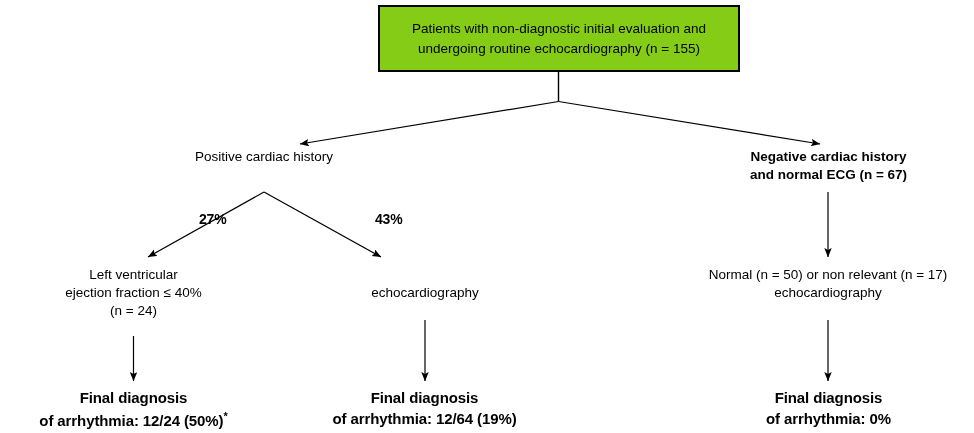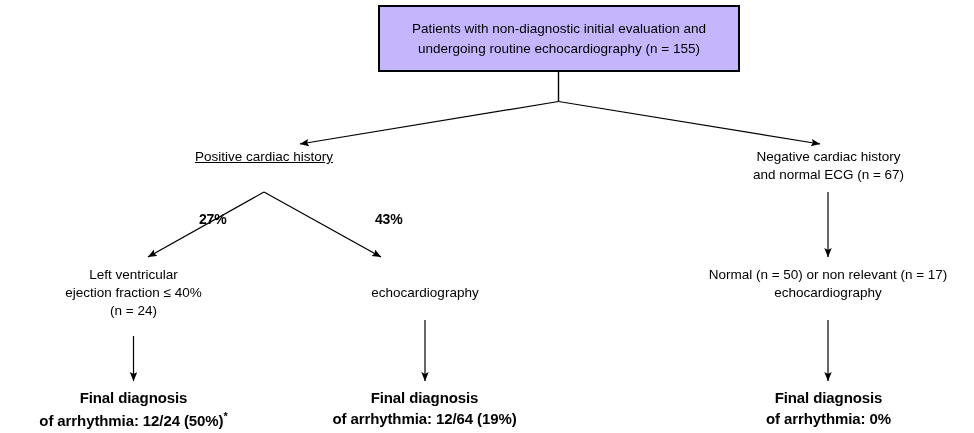--- a/index.html
+++ b/index.html
@@ -35,21 +35,21 @@
     position: absolute;
     left: 378px;
     top: 5px;
     width: 362px;
     height: 67px;
     border: 2px solid #000000;
     box-sizing: border-box;
     display: flex;
     align-items: center;
     justify-content: center;
-    background: #c4b5fd;
+    background: #84cc16;
   }
   .root-box .node-text {
     text-align: center;
     line-height: 1.45;
     font-size: 13.5px;
   }
   .edge-label {
     position: absolute;
     font-size: 14px;
     font-weight: bold;
@@ -100,25 +100,25 @@
     <line x1="828" y1="320" x2="828" y2="381" stroke="#000000" stroke-width="1.2" marker-end="url(#arrowhead)"></line>
   </svg>
 
   <div class="root-box">
     <div class="node-text">
       <span>Patients with non-diagnostic initial evaluation and</span><br>
       <span>undergoing routine echocardiography (n = 155)</span>
     </div>
   </div>
 
-  <div class="node" style="left:155px; top:148px; width:218px;text-decoration:underline;">
+  <div class="node" style="left:155px; top:148px; width:218px;">
     <span>Positive cardiac history</span><br>
   </div>
 
-  <div class="node" style="left:722px; top:148px; width:213px;">
+  <div class="node" style="left:722px; top:148px; width:213px;font-weight:bold;">
     <span>Negative cardiac history</span><br>
     <span>and normal ECG (n = 67)</span>
   </div>
 
   <div class="edge-label" style="left:155px; top:211px;">27%</div>
   <div class="edge-label" style="left:331px; top:211px;">43%</div>
 
   <div class="node" style="left:24px; top:266px; width:219px;">
     <span>Left ventricular</span><br>
     <span>ejection fraction ≤ 40%</span><br>

